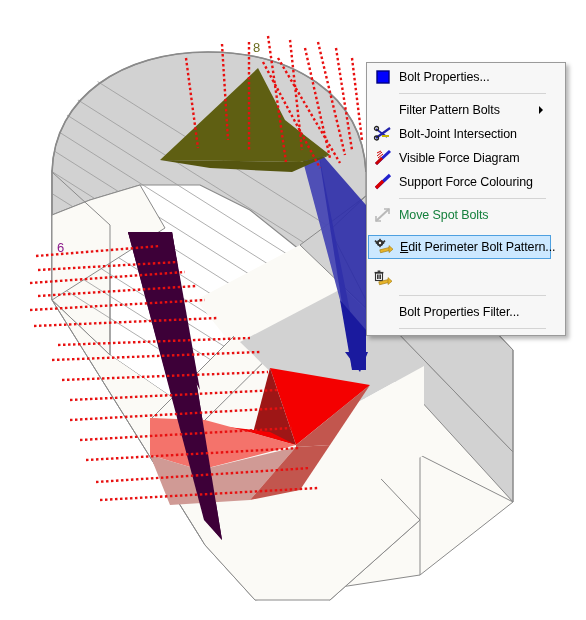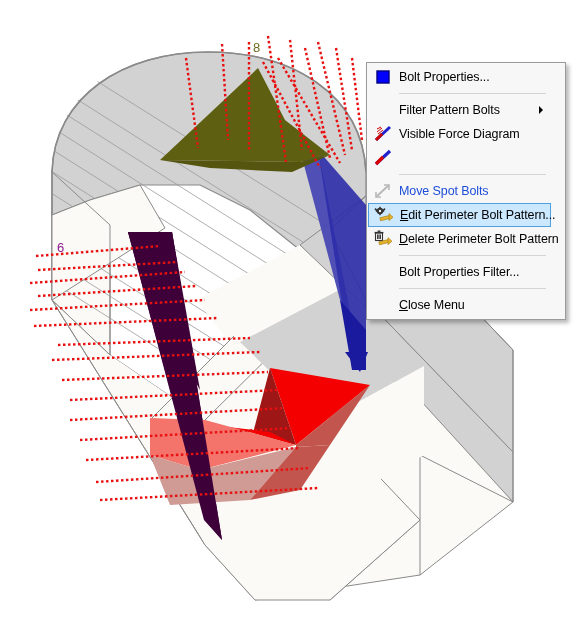--- a/index.html
+++ b/index.html
@@ -42,26 +42,26 @@
     width:28px;min-width:28px;height:22px;
     display:flex;align-items:center;justify-content:center;
   }
   .menu-item .mi-label{
     font-size:12.5px;
     color:#000000;
     letter-spacing:-0.1px;
     padding-left:2px;
   }
   .menu-item .mi-label u{text-decoration:underline;}
-  .menu-item.disabled .mi-label{color:#1d4ed8;}
+  .menu-item.disabled .mi-label{color:#15803d;}
   .menu-item.selected{
     background:#cce8ff;
     border:1px solid #4ea0e0;
     height:24px;
-    margin:0 1px;
+    margin:8px 1px;
     padding-left:1px;
   }
   .mi-arrow{
     position:absolute;right:9px;top:50%;
     transform:translateY(-50%);
     width:0;height:0;
     border-left:4px solid #000;
     border-top:4px solid transparent;
     border-bottom:4px solid transparent;
   }
@@ -232,20 +232,32 @@
     </div>
 
     <div class="menu-sep"></div>
 
     <div class="menu-item">
       <span class="mi-icon"></span>
       <span class="mi-label">Filter Pattern Bolts</span>
       <span class="mi-arrow"></span>
     </div>
 
+    <div class="menu-item">
+      <span class="mi-icon">
+        <svg width="20" height="18" viewBox="0 0 20 18">
+          <line x1="3" y1="13" x2="17" y2="3" stroke="#2222aa" stroke-width="2.2"></line>
+          <line x1="3" y1="4" x2="14" y2="12" stroke="#2222aa" stroke-width="1.6"></line>
+          <circle cx="3.5" cy="3.5" r="2" fill="none" stroke="#222" stroke-width="1.3"></circle>
+          <circle cx="3.5" cy="13" r="2" fill="none" stroke="#222" stroke-width="1.3"></circle>
+          <line x1="9" y1="11" x2="16" y2="11" stroke="#c8b400" stroke-width="2"></line>
+        </svg>
+      </span>
+      <span class="mi-label">Bolt-Joint Intersection</span>
+    </div>
 
     <div class="menu-item">
       <span class="mi-icon">
         <svg width="20" height="18" viewBox="0 0 20 18">
           <line x1="3" y1="15" x2="17" y2="2" stroke="#2222cc" stroke-width="3"></line>
           <line x1="3" y1="15" x2="9" y2="9" stroke="#cc0000" stroke-width="3"></line>
           <g stroke="#cc0000" stroke-width="1">
             <line x1="4" y1="7" x2="9" y2="3"></line>
               <line x1="5" y1="9" x2="10" y2="5"></line>
             <line x1="4" y1="4" x2="8" y2="2"></line>
@@ -255,20 +267,21 @@
       <span class="mi-label">Visible Force Diagram</span>
     </div>
 
     <div class="menu-item">
       <span class="mi-icon">
         <svg width="20" height="18" viewBox="0 0 20 18">
           <line x1="3" y1="15" x2="17" y2="2" stroke="#2222cc" stroke-width="3.2"></line>
           <line x1="3" y1="15" x2="10" y2="8" stroke="#dd0000" stroke-width="3.2"></line>
         </svg>
       </span>
+      <span class="mi-label">Support Force Colouring</span>
     </div>
 
     <div class="menu-sep"></div>
 
     <div class="menu-item disabled">
       <span class="mi-icon">
         <svg width="20" height="18" viewBox="0 0 20 18">
           <line x1="3" y1="15" x2="16" y2="3" stroke="#b9b9b9" stroke-width="2"></line>
           <polyline points="3,10 3,15 8,15" fill="none" stroke="#b9b9b9" stroke-width="1.6"></polyline>
           <polyline points="11,3 16,3 16,8" fill="none" stroke="#b9b9b9" stroke-width="1.6"></polyline>
@@ -307,31 +320,26 @@
             <line x1="4.6" y1="4.6" x2="4.6" y2="9"></line>
             <line x1="6" y1="4.6" x2="6" y2="9"></line>
             <line x1="7.4" y1="4.6" x2="7.4" y2="9"></line>
           </g>
           <g>
             <rect x="6" y="10.6" width="10" height="3" fill="#e8b42a" stroke="#a07a10" stroke-width="0.6" transform="rotate(-14 11 12)"></rect>
             <polygon points="15,7.6 19,11.2 15,14.6" fill="#e8b42a" stroke="#a07a10" stroke-width="0.6"></polygon>
           </g>
         </svg>
       </span>
-      <span class="mi-label"><u>D</u><span>elete Perimeter Bolt Pattern</span></span>
     </div>
 
     <div class="menu-sep"></div>
 
     <div class="menu-item">
       <span class="mi-icon"></span>
       <span class="mi-label">Bolt Properties Filter...</span>
     </div>
 
     <div class="menu-sep"></div>
 
-    <div class="menu-item">
-      <span class="mi-icon"></span>
-      <span class="mi-label"><u>C</u><span>lose Menu</span></span>
-    </div>
 
   </div>
 </div>
 
 </body></html>

